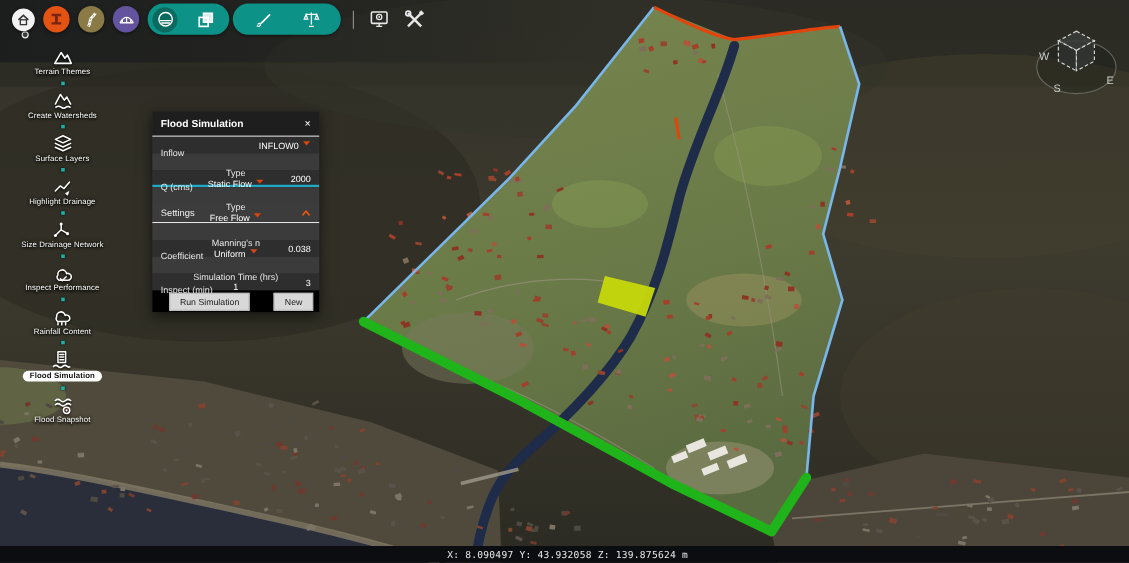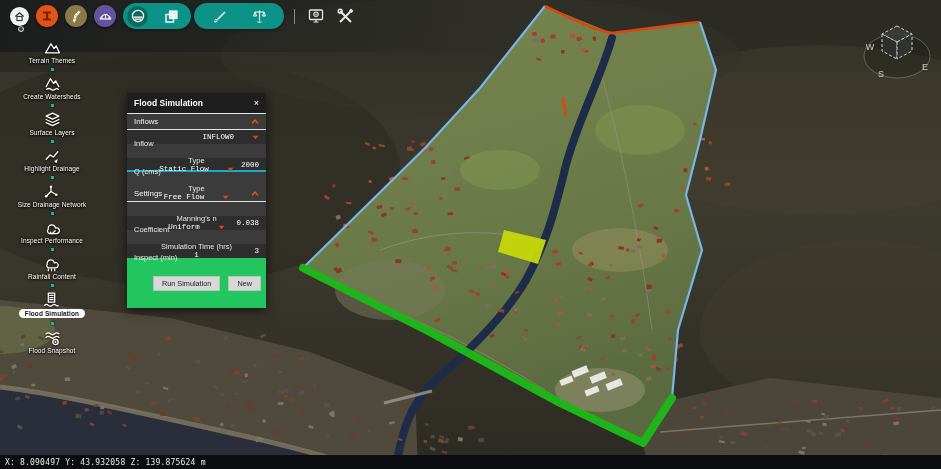--- a/index.html
+++ b/index.html
@@ -33,28 +33,28 @@
                padding:0 7px;border-bottom:1px solid #e6e6e6;}
   #panel-title .t{font-size:8.5px;font-weight:bold;color:#fff;}
   #panel-title .x{color:#fff;font-size:9px;cursor:pointer;line-height:1;}
   .sec-header{height:15px;background:#3c3c3c;display:flex;align-items:center;justify-content:space-between;
               padding:0 7px;border-bottom:1px solid #e6e6e6;cursor:pointer;}
   .sec-header .sec-title{font-size:7.8px;color:#f2f2f2;}
   .p-row{height:14px;display:flex;align-items:center;justify-content:space-between;padding:0 7px;background:#2e2e2e;}
   .p-row.alt{background:#3b3b3b;flex-direction:column;}
   .p-row.focused{box-shadow:inset 0 -2px 0 #1fa9c4;}
   .p-row .lbl{color:#e8e8e8;margin-top:12px;}
-  .p-row .val{display:flex;align-items:center;gap:18px;color:#fff;cursor:pointer;font-family:Liberation Mono, monospace;}
-  .btn-strip{height:18px;background:#22c55e;display:flex;align-items:center;justify-content:flex-end;gap:8px;padding:16px 5px;}
+  .p-row .val{display:flex;align-items:flex-start;gap:3px;color:#fff;cursor:pointer;}
+  .btn-strip{height:18px;background:#000000;display:flex;align-items:center;justify-content:flex-end;gap:20px;padding:0 5px;}
   .p-btn{background:#d8d8d8;border:1px solid #bfbfbf;color:#1a1a1a;font-size:7.3px;height:13px;display:flex;
          align-items:center;justify-content:center;padding:0 8px;cursor:pointer;font-family:"Liberation Sans",sans-serif;}
   
   #statusbar{position:absolute;left:0;right:0;bottom:0;height:14px;background:#0b0d10;z-index:9;
              display:flex;align-items:center;padding-left:5px;
-             font-family:"DejaVu Sans Mono",monospace;font-size:8px;color:#e9e9e9;letter-spacing:.2px;}
+             font-family:"DejaVu Sans Mono",monospace;font-size:8px;color:#e9e9e9;letter-spacing:.2px;justify-content:center;}
 </style>
 </head>
 <body>
 
 <div id="app">
 
   <svg id="viewport" viewBox="0 0 941 469">
     <defs>
       <linearGradient id="gBg" x1="0" y1="0" x2="0" y2="1">
         <stop offset="0" stop-color="#32312a"></stop>
@@ -622,26 +622,20 @@
         <span class="side-label">Flood Snapshot</span>
       </div>
     </div>
 
   <div id="panel">
     <div id="panel-title">
       <span class="t">Flood Simulation</span>
       <span class="x">×</span>
     </div>
     <div id="panel-sections">
-        <div class="sec-header">
-          <span class="sec-title">Inflows</span>
-          <svg width="8" height="5" viewBox="0 0 8 5">
-            <path d="M1 4.5 L4 1 L7 4.5" stroke="#e8540e" stroke-width="1.4" fill="none"></path>
-          </svg>
-        </div>
         <div class="p-row">
           <span class="lbl">Inflow</span>
           <span class="val">
             <span>INFLOW0</span>
             <svg width="7" height="5" viewBox="0 0 7 5">
               <path d="M0.5 0.8 L3.5 4.2 L6.5 0.8 Z" fill="#d9470e"></path>
             </svg>
           </span>
         </div>
         <div class="p-row alt">

